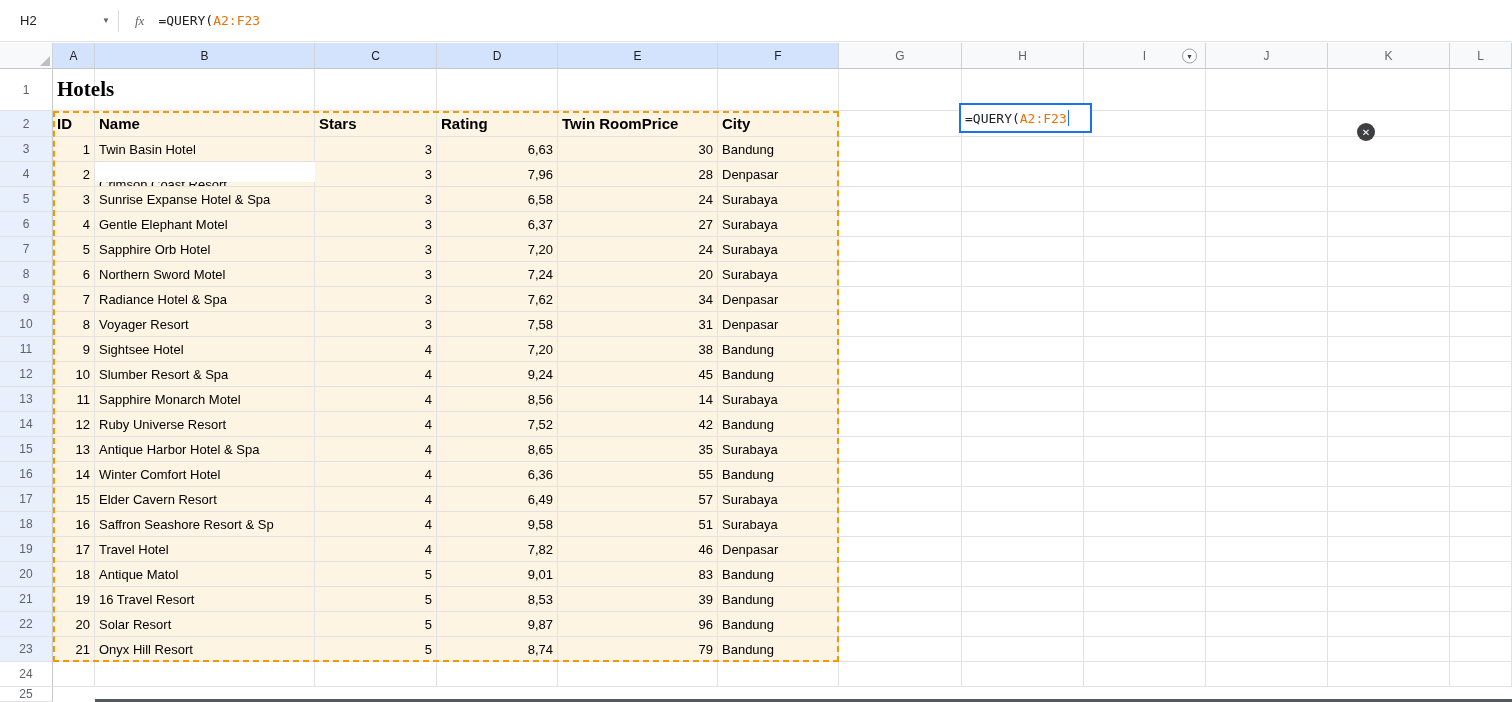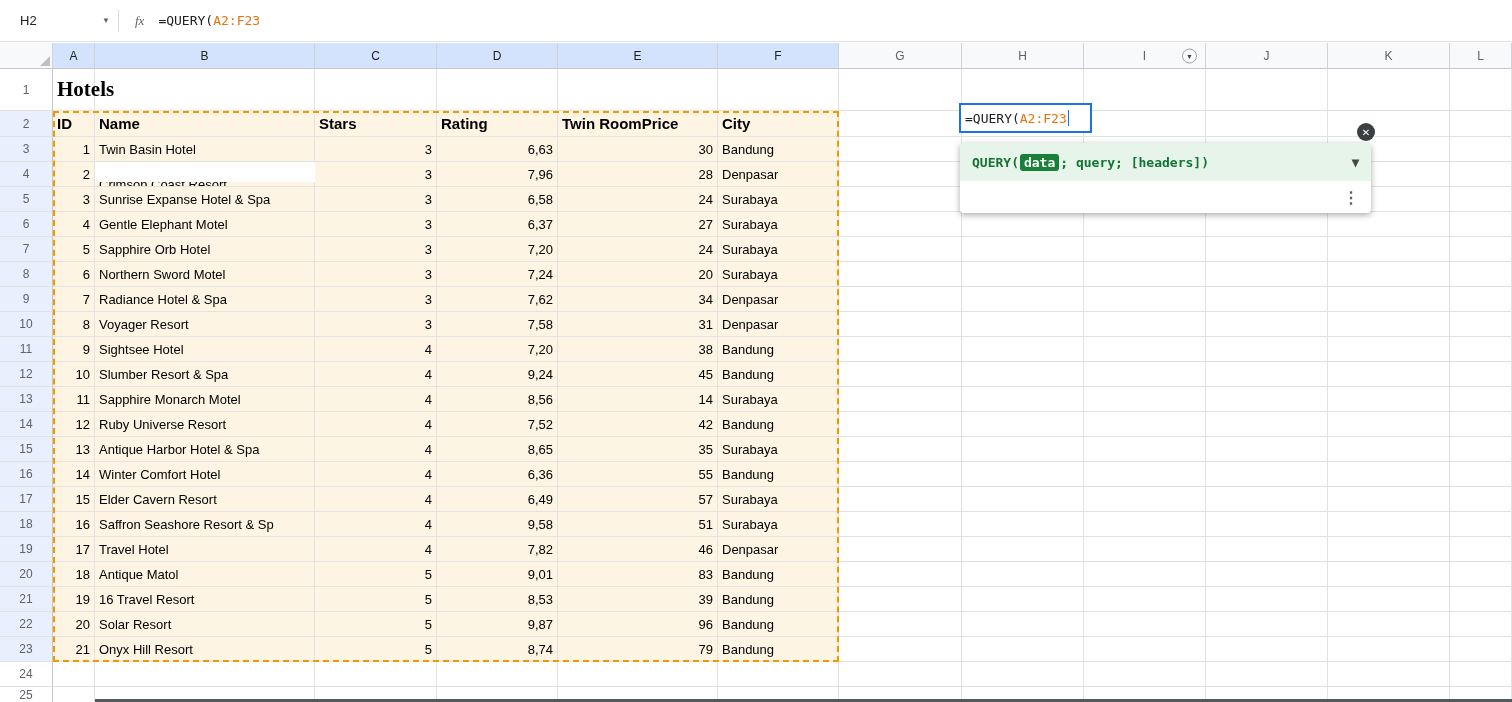--- a/index.html
+++ b/index.html
@@ -539,21 +539,21 @@
         <div class="cell" style="width: 121px;"></div>
         <div class="cell" style="width: 160px;"></div>
         <div class="cell" style="width: 121px;"></div>
         <div class="cell" style="width: 123px;"></div>
         <div class="cell" style="width: 122px;"></div>
         <div class="cell" style="width: 122px;"></div>
         <div class="cell" style="width: 122px;"></div>
         <div class="cell" style="width: 122px;"></div>
         <div class="cell" style="width: 62px;"></div>
       </div>
-      <div class="grow" style="height: 16px;">
+      <div class="grow" style="height: 16px; flex-direction: column;">
         <div class="rcell" style="width: 53px;">
           <div class="hlabel">25</div>
         </div>
         <div class="cell" style="width: 42px;"></div>
         <div class="cell" style="width: 220px;"></div>
         <div class="cell" style="width: 122px;"></div>
         <div class="cell" style="width: 121px;"></div>
         <div class="cell" style="width: 160px;"></div>
         <div class="cell" style="width: 121px;"></div>
         <div class="cell" style="width: 123px;"></div>
@@ -566,30 +566,19 @@
     </div>
 
   <div class="range-outline"></div>
 
   <div class="cell-editor">
       <span>=QUERY(</span>
       <span class="range-ref">A2:F23</span>
       <span class="cursor"></span>
     </div>
 
-  <div class="help-popup">
-    <div class="help-header">
-        <span>QUERY(</span>
-        <span class="arg-chip">data</span>
-        <span>; query; [headers])</span>
-        <span class="chevron">▾</span>
-      </div>
-    <div class="help-footer">
-      <span class="more-dots">⋮</span>
-    </div>
-  </div>
 
   <div class="close-btn">
       <span>✕</span>
     </div>
 
   <div class="h-scrollbar"></div>
 </div>
 
 </body></html>

